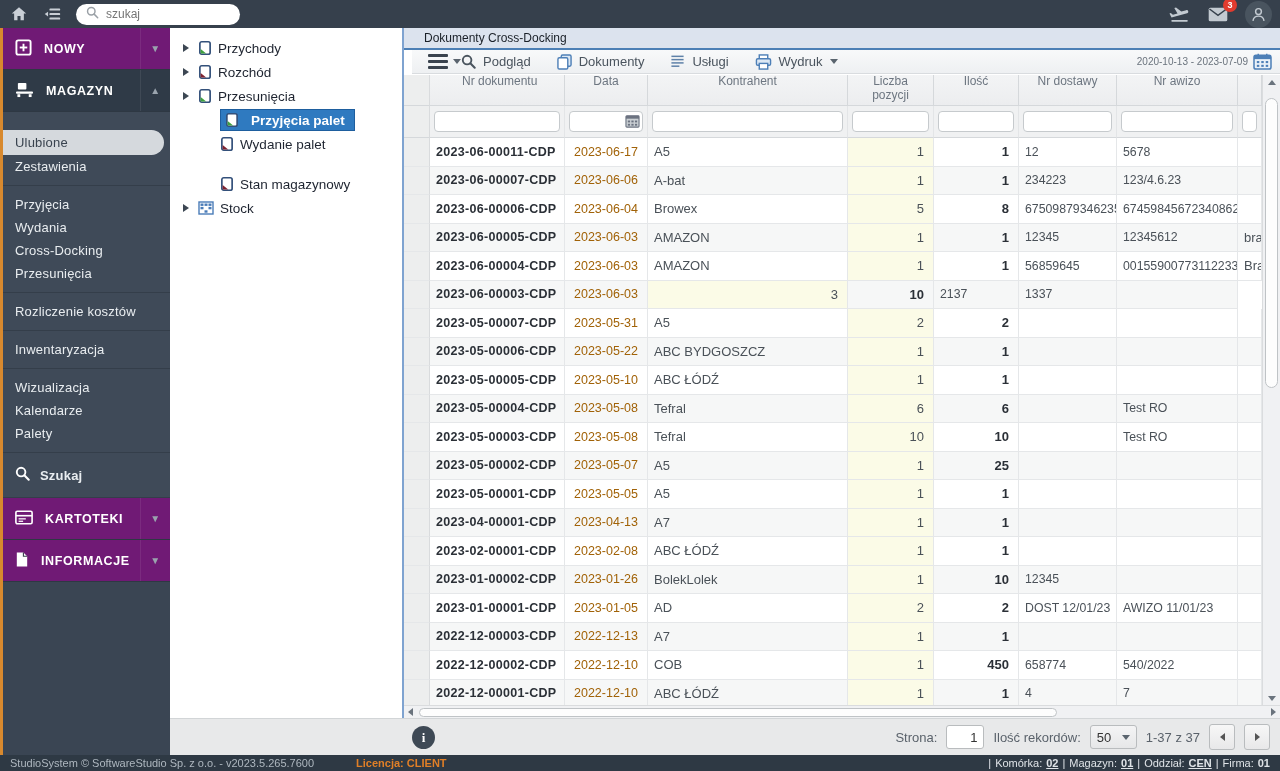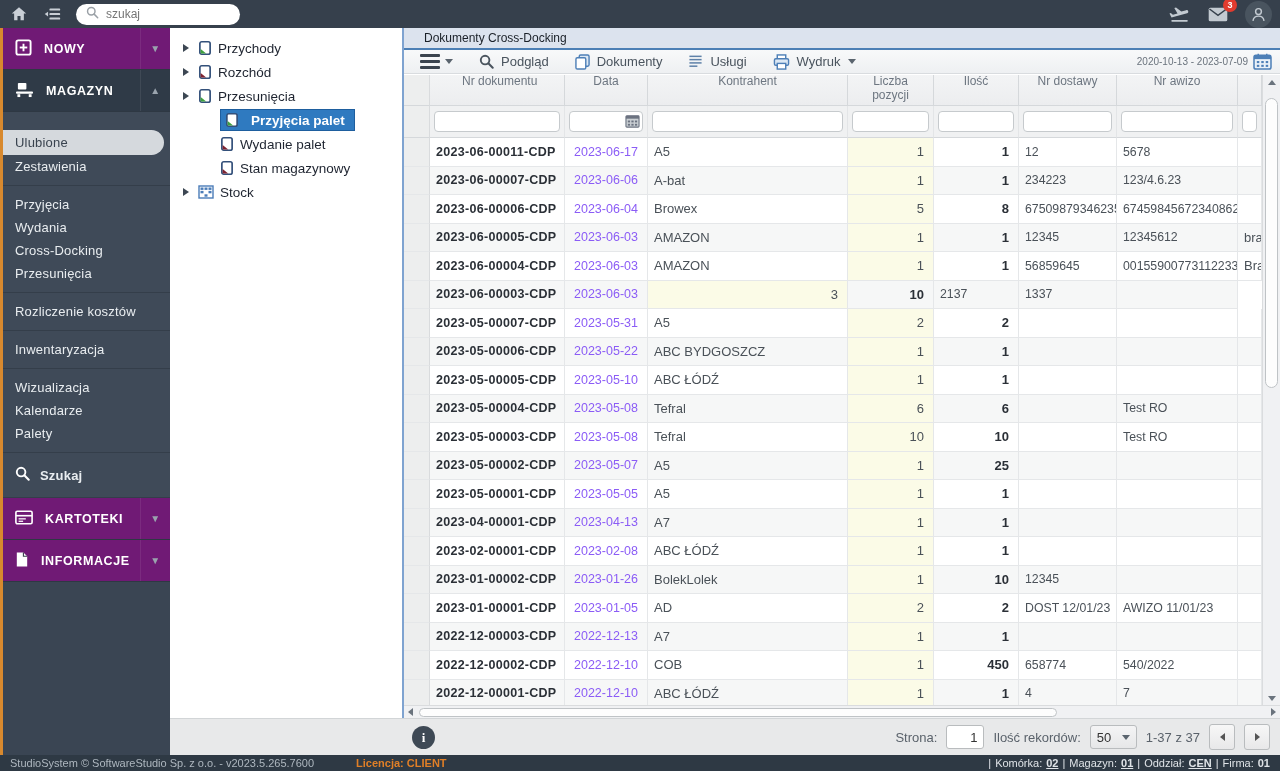--- a/index.html
+++ b/index.html
@@ -51,23 +51,23 @@
   .tri-d { width:0; height:0; border-left:4.5px solid transparent; border-right:4.5px solid transparent; border-top:6px solid #3C4753; }
   .sel-box { display:flex; align-items:center; gap:12px; background:#2F7AC0; border:1px solid #1E5E9E;
              color:#fff; padding:2px 9px 2px 4px; font-weight:bold; }
   .vdivider { position:absolute; left:402px; top:28px; width:2px; height:690px; background:#7FA3D0; z-index:12; }
 
   
   .main { position:absolute; left:404px; top:28px; right:0; height:690px; background:#fff; z-index:10; }
   .tabstrip { position:absolute; top:0; left:0; right:0; height:22px; background:#DCE3EE;
               border-bottom:2px solid #4C7FB5; display:flex; align-items:center; padding-left:20px;
               font-size:12px; color:#1A2028; }
-  .toolbar { position:absolute; top:22px; left:0; right:0; height:24px;
+  .toolbar { position:absolute; top:22px; left:8px; right:0; height:24px;
              background:linear-gradient(#F8F9FA,#EEF0F2); border-bottom:1px solid #D9DCDF;
-             display:flex; align-items:center; gap:26px; padding-left:16px; font-size:13px; color:#4A545E; }
+             display:flex; align-items:center; padding-left:16px; font-size:13px; color:#4A545E; }
   .hamb { display:flex; align-items:center; gap:5px; cursor:pointer; }
   .hamb .bars { display:flex; flex-direction:column; gap:3px; }
   .hamb .bars i { display:block; width:20px; height:3px; background:#3A434E; border-radius:1px; }
   .caret { width:0; height:0; border-left:4px solid transparent; border-right:4px solid transparent; border-top:5px solid #5A646E; }
   .tool-btn { display:flex; align-items:center; gap:7px; cursor:pointer; }
   .daterange { position:absolute; right:32px; top:0; bottom:0; display:flex; align-items:center;
                font-size:10px; color:#6A737D; cursor:pointer; }
   .cal-btn { position:absolute; right:8px; top:3px; cursor:pointer; }
 
   
@@ -84,21 +84,21 @@
   .fcell .fcal { position:absolute; right:7px; top:8px; cursor:pointer; }
   .fcell.datef input { padding-right:20px; }
   .tbody { position:absolute; top:110px; left:0; right:18px; height:570px; overflow:hidden; }
   .trow { height:28.5px; }
   .trow .cell { border-bottom:1px solid #E5E7E9; border-right:1px solid #E5E7E9; font-size:13px;
                 display:flex; align-items:center; padding:0 6px; color:#4A5158; overflow:hidden;
                 white-space:nowrap; background:#fff; cursor:default; }
   .trow:nth-child(even) .cell { background:#F6F7F7; }
   .trow .c0 { background:#EDEEEE !important; border-right:1px solid #D9DBDD; }
   .trow .c1 { font-weight:bold; color:#2B3037; font-size:12.5px; letter-spacing:.3px; }
-  .trow .c2 { justify-content:center; color:#8b5cf6; font-size:12.5px; }
+  .trow .c2 { justify-content:center; color:#a16207; font-size:12.5px; }
   .trow .c4 { background:#FBFBE7 !important; justify-content:flex-end; padding-right:9px; color:#4A5158; }
   .trow .c5 { justify-content:flex-end; padding-right:9px; font-weight:bold; color:#2B3037; }
   .trow .c6, .trow .c7 { font-size:12.3px; }
   .hcell:first-child, .fcell:first-child { background:#EDEEEE; border-right:1px solid #D9DBDD; }
 
   
   .vscroll { position:absolute; top:47px; right:0; width:18px; bottom:13px; background:#F0F1F3;
              border-left:1px solid #DADCDE; }
   .vthumb { position:absolute; top:23px; left:2px; right:2px; height:290px; background:#FDFDFD;
             border:1px solid #BFC3C6; border-radius:8px; cursor:pointer; }
@@ -340,21 +340,21 @@
       <div class="tnode" style="padding-left: 24px;">
         <span class="expander"></span>
         <span style="display:flex">
           <svg width="14" height="16" viewBox="0 0 15 16">
             <rect x="2" y="1.3" width="11" height="13.4" rx="2" fill="#fff" stroke="#33507A" stroke-width="1.8"></rect>
             <path d="M2.8 14 L2.8 9.2 L8.8 14 Z" fill="#7E2230"></path>
           </svg>
         </span>
         <span>Wydanie palet</span>
       </div>
-      <div class="tnode" style="padding-left: 24px;">
+      <div class="tnode" style="padding-left: 24px; margin-top: 16px;">
         <span class="expander"></span>
         <span style="display:flex">
           <svg width="14" height="16" viewBox="0 0 15 16">
             <rect x="2" y="1.3" width="11" height="13.4" rx="2" fill="#fff" stroke="#33507A" stroke-width="1.8"></rect>
             <path d="M2.8 14 L2.8 9.2 L8.8 14 Z" fill="#7E2230"></path>
           </svg>
         </span>
         <span>Stan magazynowy</span>
       </div>
       <div class="tnode" style="padding-left: 2px;">

